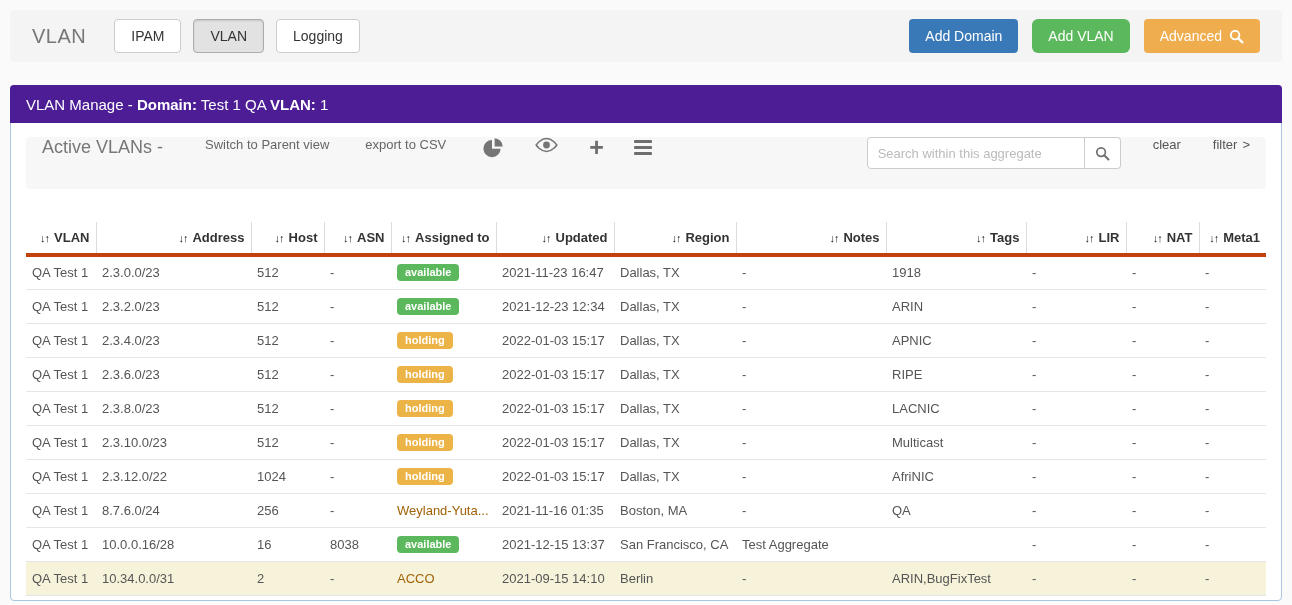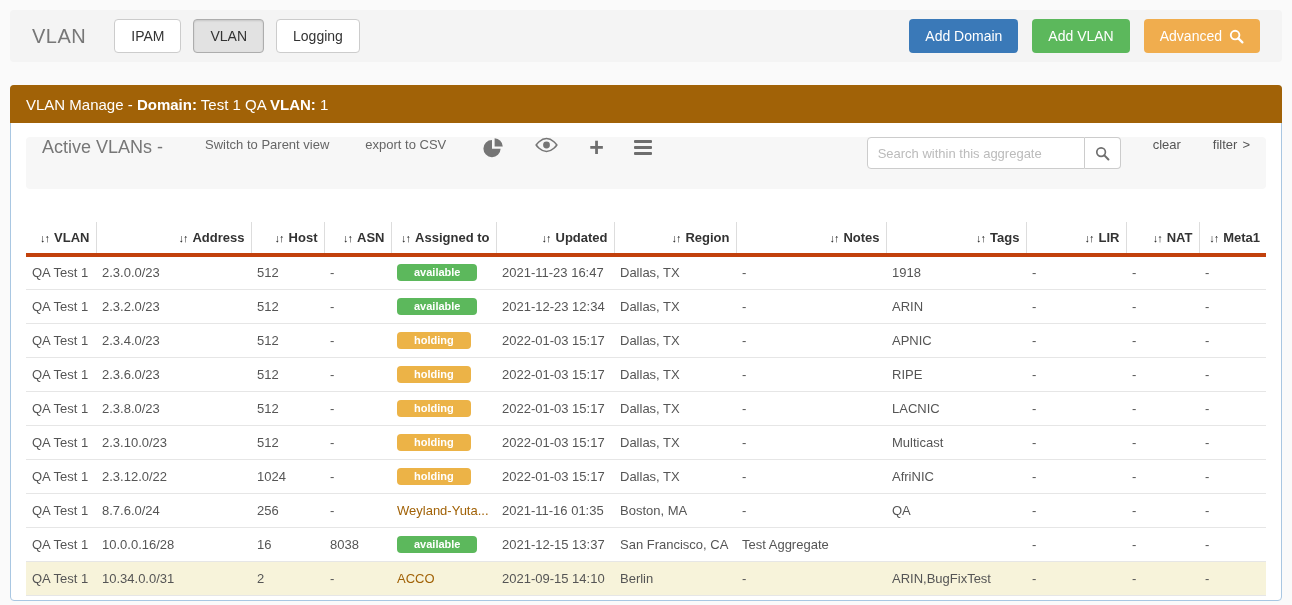--- a/index.html
+++ b/index.html
@@ -25,30 +25,30 @@
     font-family: inherit;
   }
   .tab-btn.active { background: #e2e2e2; border-color: #adadad; box-shadow: inset 0 1px 2px rgba(0,0,0,.12); }
   .topbar-actions { margin-left: auto; display: flex; gap: 14px; }
   .btn {
     border: none; border-radius: 4px; color: #fff; font-size: 14px;
     padding: 9px 16px; cursor: pointer; font-family: inherit;
     display: inline-flex; align-items: center; gap: 7px;
   }
   .btn-blue   { background: #3a79b8; }
-  .btn-green  { background: #5cb85c; }
+  .btn-green  { background: #5cb85c; border-radius: 6px; }
   .btn-orange { background: #f0ad4e; }
 
   
   .panel {
     position: absolute; left: 10px; top: 85px; right: 10px; bottom: 4px;
     background: #fff; border: 1px solid #a9c7e2; border-radius: 4px;
   }
   .panel-heading {
-    background: #a16207; color: #fff; height: 38px;
+    background: #4c1d95; color: #fff; height: 38px;
     margin: -1px -1px 0 -1px; border-radius: 4px 4px 0 0;
     display: flex; align-items: center; padding: 0 16px;
     font-size: 15px; white-space: pre;
   }
   .panel-heading b { font-weight: 700; }
 
   
   .toolbar {
     margin: 14px 15px 0 15px; height: 52px; background: #f7f7f7; border-radius: 4px;
     display: flex; align-items: flex-start; padding: 0 16px;
@@ -83,21 +83,21 @@
     white-space: nowrap; overflow: hidden; cursor: pointer;
   }
   th:first-child { border-left: none; }
   .sort-icon { font-size: 11px; font-weight: 700; color: #222; letter-spacing: -1px; margin-right: 5px; }
   td {
     padding: 0 6px; height: 34px; border-bottom: 1px solid #e6e6e6;
     color: #555; white-space: nowrap; overflow: hidden;
   }
   tr.highlight td { background: #f7f3da; }
   .badge {
-    display: inline-block; padding: 3px 17px; font-size: 11px; font-weight: 700;
+    display: inline-block; padding: 3px 8px; font-size: 11px; font-weight: 700;
     color: #fff; border-radius: 4px; line-height: 1;
   }
   .badge-available { background: #5cb85c; }
   .badge-holding  { background: #ecb347; }
   a.cell-link { color: #a16207; text-decoration: none; cursor: pointer; }
 </style>
 </head>
 <body>
 
 <div class="topbar">

